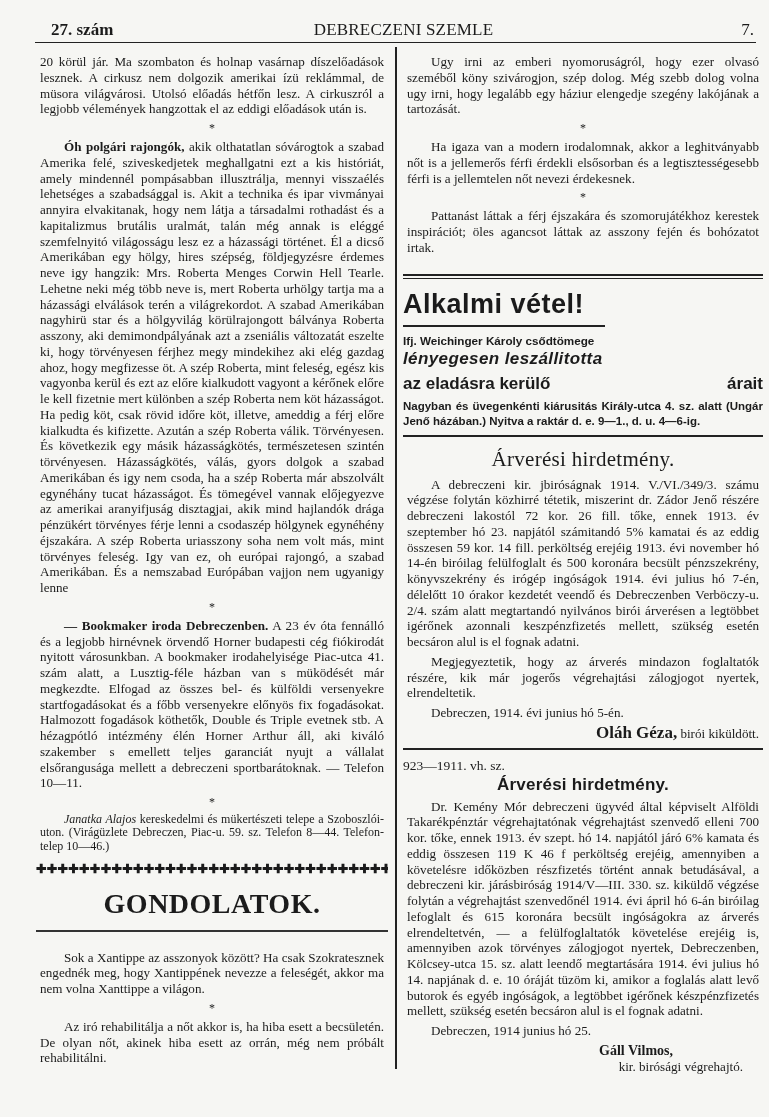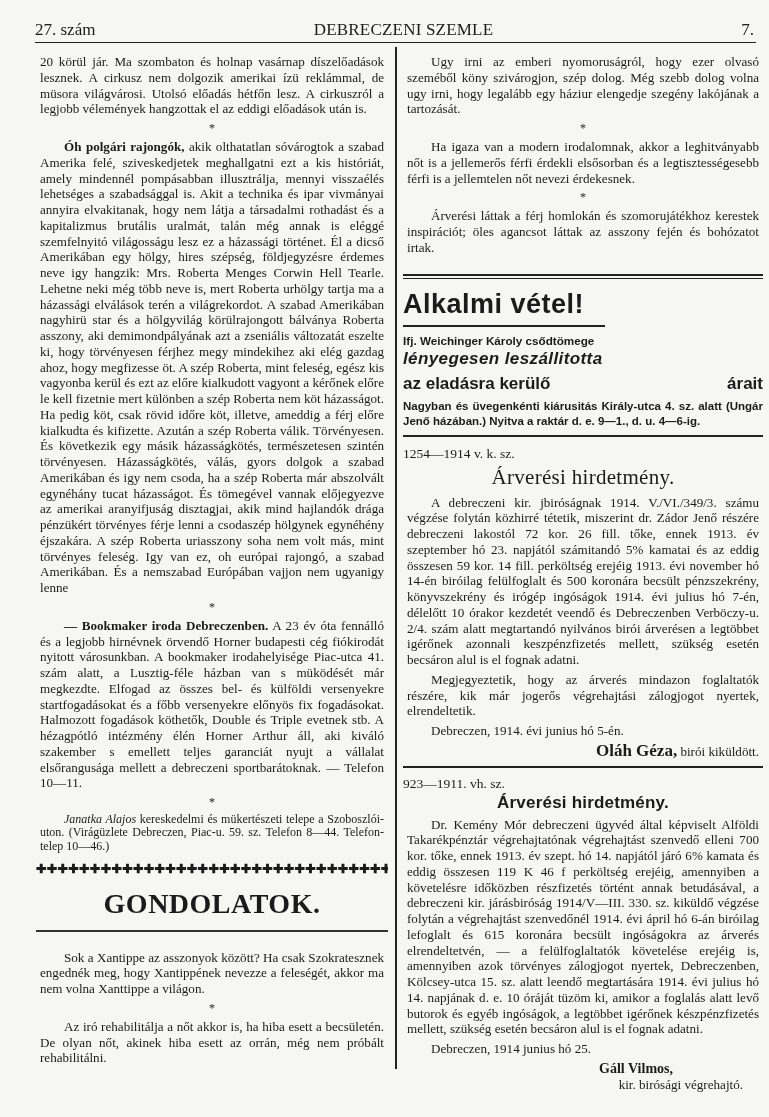--- a/index.html
+++ b/index.html
@@ -7,21 +7,21 @@
     width: 769px; height: 1117px; overflow: hidden;
     background: #f6f6f3; color: #1b1b1b;
     font-family: "Liberation Serif", "DejaVu Serif", serif;
     position: relative;
   }
   .header {
     position: absolute; left: 35px; top: 20px; width: 721px; height: 22px;
     border-bottom: 1.5px solid #222;
     font-size: 17px; line-height: 20px;
   }
-  .header .num { position: absolute; left: 0; top: 0; }
+  .header .num { position: absolute; left: 16px; top: 0; font-weight: bold; }
   .header .title { position: absolute; left: 16px; right: 0; top: 0; text-align: center; letter-spacing: 0.2px; }
   .header .page { position: absolute; right: 2px; top: 0; }
 
   .col-divider { position: absolute; left: 395px; top: 47px; width: 1.5px; height: 1022px; background: #222; }
 
   .col { position: absolute; top: 50px; font-size: 13.1px; line-height: 15.75px; text-align: justify; }
   .col.left { left: 36px; width: 352px; }
   .col.right { left: 403px; width: 360px; }
 
   p { margin: 4px; }
@@ -81,38 +81,37 @@
   <p class="ind">Sok a Xantippe az asszonyok között? Ha csak Szokratesznek engednék meg, hogy Xantippének nevezze a feleségét, akkor ma nem volna Xanttippe a világon.</p>
   <div class="star">*</div>
   <p class="ind">Az iró rehabilitálja a nőt akkor is, ha hiba esett a becsületén. De olyan nőt, akinek hiba esett az orrán, még nem próbált rehabilitálni.</p>
 </div>
 
 <div class="col right">
   <p class="ind">Ugy irni az emberi nyomoruságról, hogy ezer olvasó szeméből köny szivárogjon, szép dolog. Még szebb dolog volna ugy irni, hogy legalább egy háziur elengedje szegény lakójának a tartozását.</p>
   <div class="star">*</div>
   <p class="ind">Ha igaza van a modern irodalomnak, akkor a leghitványabb nőt is a jellemerős férfi érdekli elsősorban és a legtisztességesebb férfi is a jellemtelen nőt nevezi érdekesnek.</p>
   <div class="star">*</div>
-  <p class="ind">Árverési láttak a férj homlokán és szomorujátékhoz kerestek inspirációt; öles agancsot láttak az asszony fején és bohózatot irtak.</p>
+  <p class="ind">Pattanást láttak a férj éjszakára és szomorujátékhoz kerestek inspirációt; öles agancsot láttak az asszony fején és bohózatot irtak.</p>
 
   <div class="ad-top"></div>
   <div>
     <div class="ad-title">Alkalmi vétel!</div>
     <div class="ad-title-rule"></div>
     <div class="ad-sans ad-line1">Ifj. Weichinger Károly csődtömege</div>
     <div class="ad-sans ad-line2">lényegesen leszállitotta</div>
     <div class="ad-sans ad-line3">
       <span>az eladásra kerülő</span>
       <span>árait</span>
     </div>
     <div class="ad-sans ad-small">Nagyban és üvegenkénti kiárusitás Király-utca 4. sz. alatt (Ungár Jenő házában.) Nyitva a raktár d. e. 9—1., d. u. 4—6-ig.</div>
   </div>
   <div class="ad-bottom"></div>
 
   <div>
-    <div class="refno">1254—1914 v. k. sz.</div>
     <div class="arv-title">Árverési hirdetmény.</div>
     <p class="ind">A debreczeni kir. jbiróságnak 1914. V./VI./349/3. számu végzése folytán közhirré tétetik, miszerint dr. Zádor Jenő részére debreczeni lakostól 72 kor. 26 fill. tőke, ennek 1913. év szeptember hó 23. napjától számitandó 5% kamatai és az eddig összesen 59 kor. 14 fill. perköltség erejéig 1913. évi november hó 14-én biróilag felülfoglalt és 500 koronára becsült pénzszekrény, könyvszekrény és irógép ingóságok 1914. évi julius hó 7-én, délelőtt 10 órakor kezdetét veendő és Debreczenben Verböczy-u. 2/4. szám alatt megtartandó nyilvános birói árverésen a legtöbbet igérőnek azonnali keszpénzfizetés mellett, szükség esetén becsáron alul is el fognak adatni.</p>
     <p class="ind">Megjegyeztetik, hogy az árverés mindazon foglaltatók részére, kik már jogerős végrehajtási zálogjogot nyertek, elrendeltetik.</p>
     <p class="date-ind">Debreczen, 1914. évi junius hó 5-én.</p>
     <p class="sig"><span class="b" style="font-size:17px">Oláh Géza,</span><span> birói kiküldött.</span></p>
   </div>
   <div class="sep"></div>
 
   <div>
     <div class="refno">923—1911. vh. sz.</div>

